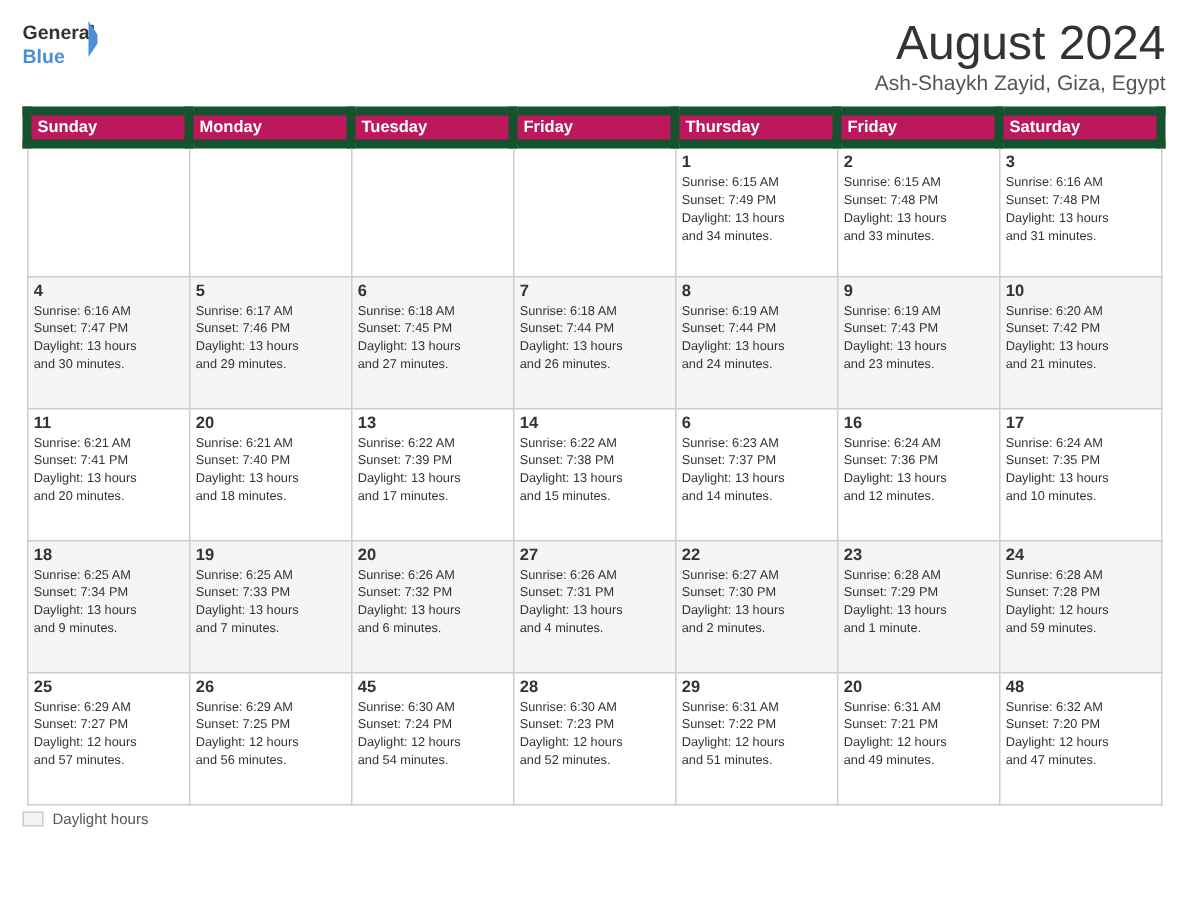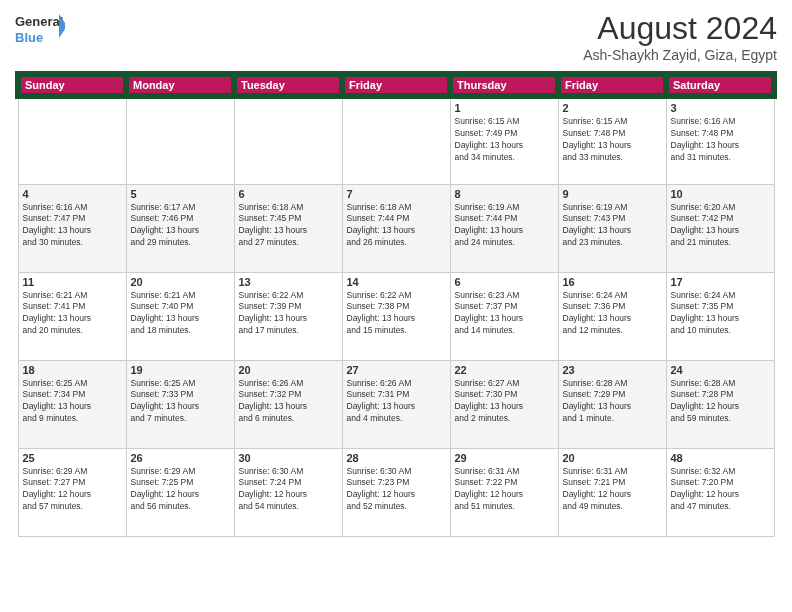--- a/index.html
+++ b/index.html
@@ -241,21 +241,21 @@
         <tr>
           <td>
             <span class="day-num">25</span>
             <div class="day-info">Sunrise: 6:29 AM<br>Sunset: 7:27 PM<br>Daylight: 12 hours<br>and 57 minutes.</div>
           </td>
           <td>
             <span class="day-num">26</span>
             <div class="day-info">Sunrise: 6:29 AM<br>Sunset: 7:25 PM<br>Daylight: 12 hours<br>and 56 minutes.</div>
           </td>
           <td>
-            <span class="day-num">30</span>
+            <span class="day-num">45</span>
             <div class="day-info">Sunrise: 6:30 AM<br>Sunset: 7:24 PM<br>Daylight: 12 hours<br>and 54 minutes.</div>
           </td>
           <td>
             <span class="day-num">28</span>
             <div class="day-info">Sunrise: 6:30 AM<br>Sunset: 7:23 PM<br>Daylight: 12 hours<br>and 52 minutes.</div>
           </td>
           <td>
             <span class="day-num">29</span>
             <div class="day-info">Sunrise: 6:31 AM<br>Sunset: 7:22 PM<br>Daylight: 12 hours<br>and 51 minutes.</div>
           </td>
@@ -264,13 +264,17 @@
             <div class="day-info">Sunrise: 6:31 AM<br>Sunset: 7:21 PM<br>Daylight: 12 hours<br>and 49 minutes.</div>
           </td>
           <td>
             <span class="day-num">48</span>
             <div class="day-info">Sunrise: 6:32 AM<br>Sunset: 7:20 PM<br>Daylight: 12 hours<br>and 47 minutes.</div>
           </td>
         </tr>
       </tbody>
   </table>
 
+  <div class="legend">
+    <div class="legend-box"></div>
+    <span>Daylight hours</span>
+  </div>
 </div>
 
 </body></html>

